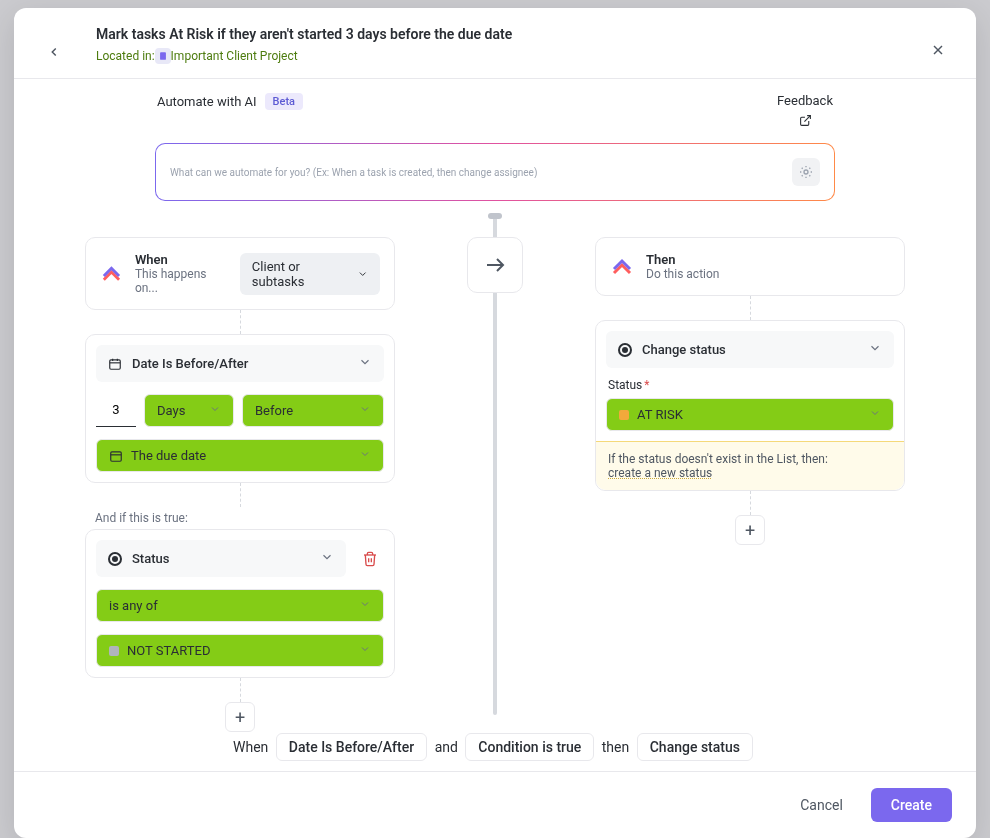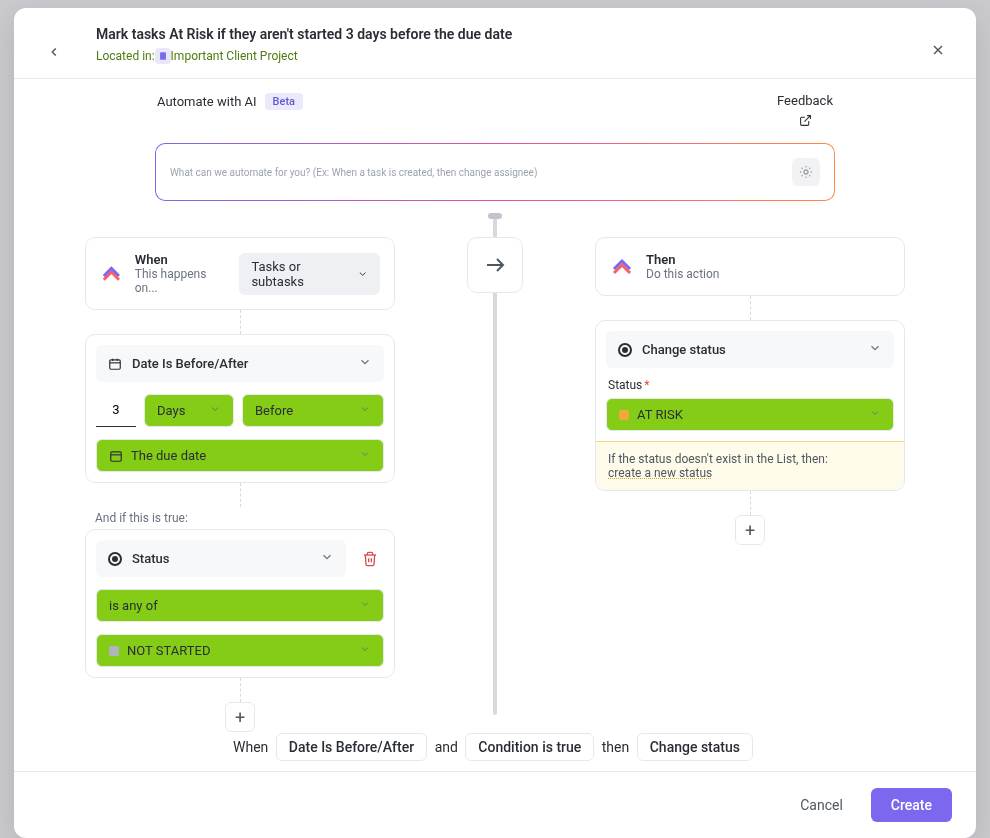--- a/index.html
+++ b/index.html
@@ -137,21 +137,21 @@
         <div class="card trigger-card">
           <svg class="spark" viewBox="0 0 24 24">
               <path d="M4 18 L12 10 L20 18" stroke="#ff5e5e" stroke-width="3" fill="none"></path>
               <path d="M4 14 L12 6 L20 14" stroke="#7b68ee" stroke-width="3" fill="none"></path>
             </svg>
           <div>
             <div class="trigger-title">When</div>
             <div class="trigger-sub">This happens on...</div>
           </div>
           <div class="scope-pill">
-            <span>Tasks or subtasks</span>
+            <span>Client or subtasks</span>
             <svg width="12" height="12" viewBox="0 0 24 24" fill="none" stroke="currentColor" stroke-width="2">
                 <polyline points="6 9 12 15 18 9"></polyline>
               </svg>
           </div>
         </div>
         <div class="connector"></div>
 
         <div class="block">
           <div class="block-header">
             <svg class="cal-icon" viewBox="0 0 24 24" fill="none" stroke="currentColor" stroke-width="2">

